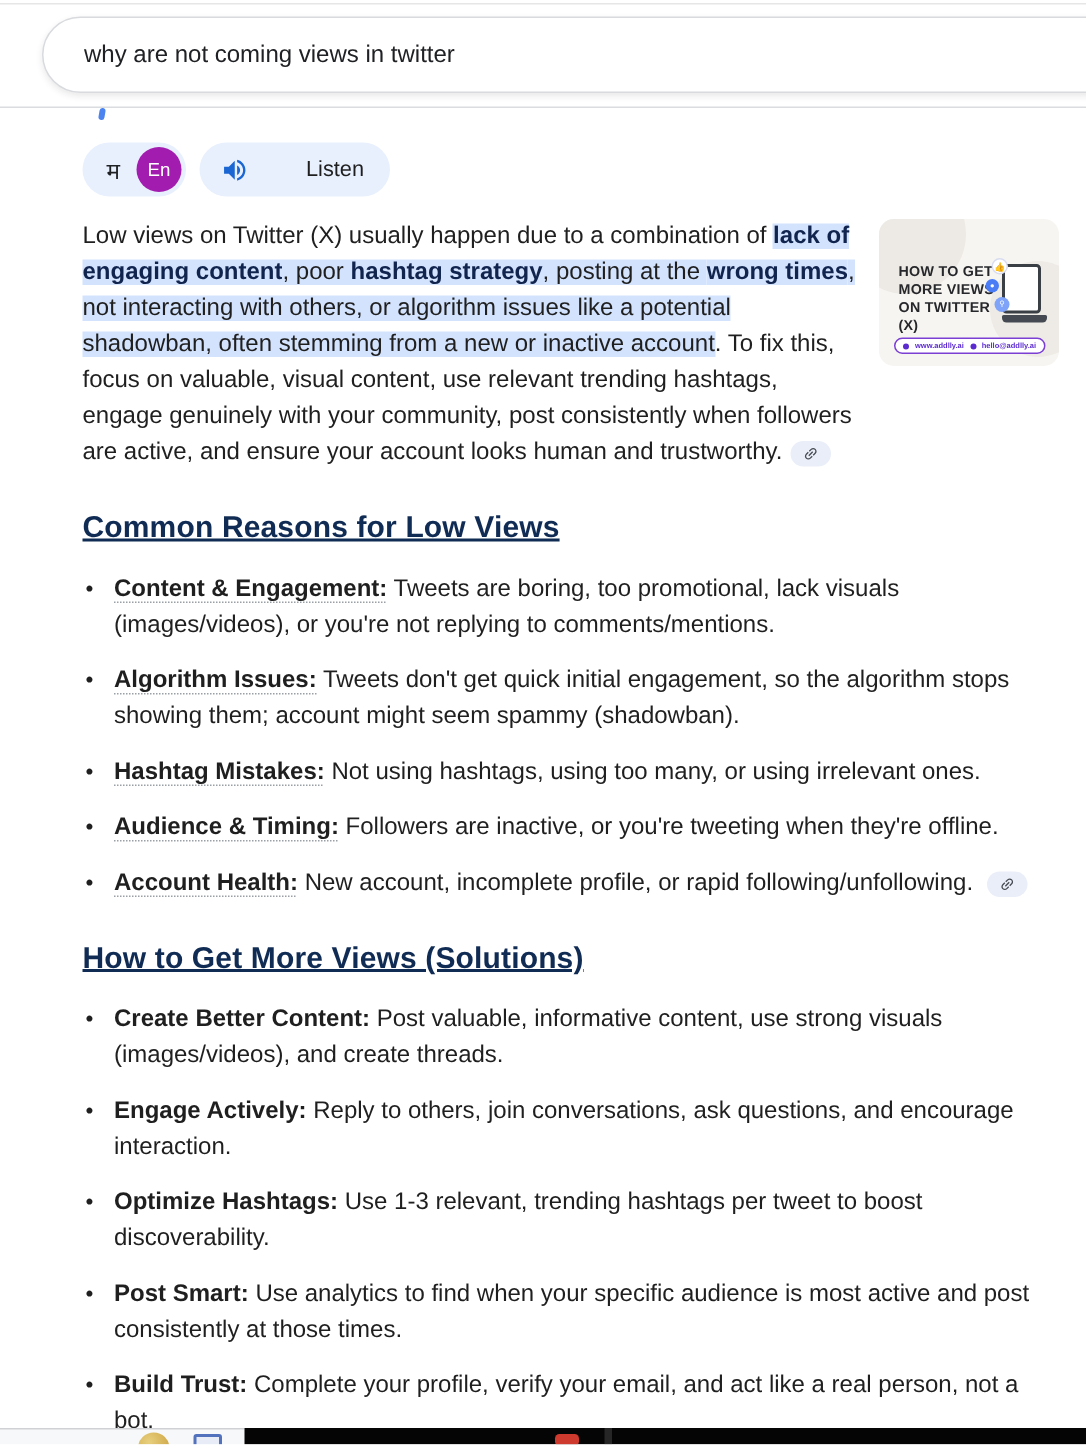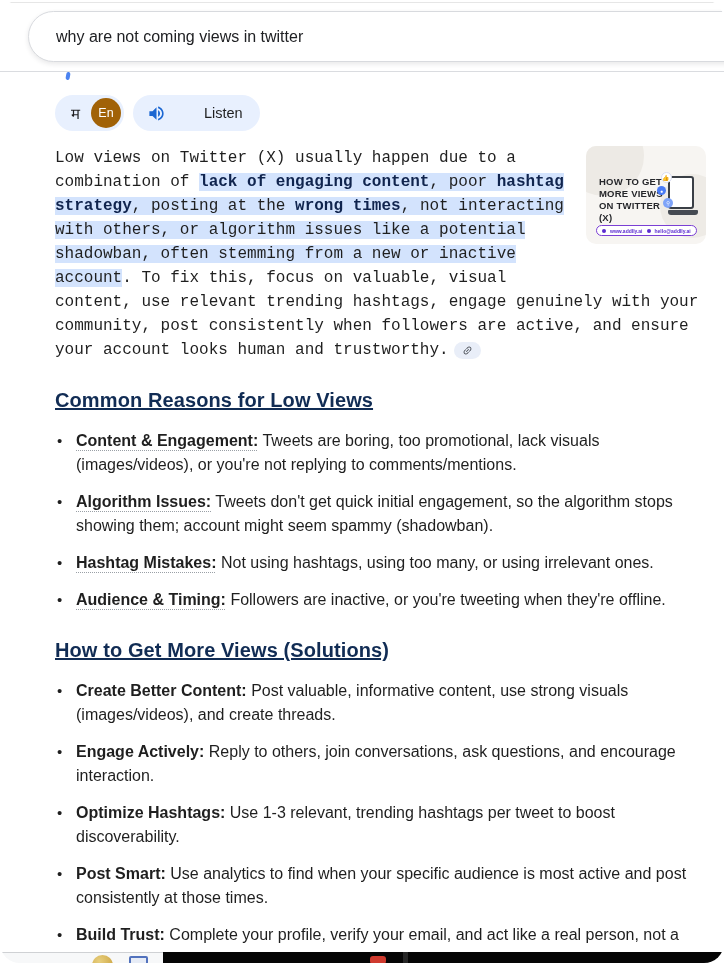--- a/index.html
+++ b/index.html
@@ -1,47 +1,47 @@
 <!DOCTYPE html>
 <html><head>
 <meta charset="utf-8">
 <style>
   * { margin:0; padding:0; box-sizing:border-box; }
   html,body { background:#fff; }
   body { font-family:"Liberation Sans","DejaVu Sans",sans-serif; color:#1f1f1f; }
-  .page { position:relative; width:724px; height:963px; overflow:hidden; background:#fff;border-radius:20px; }
+  .page { position:relative; width:724px; height:963px; overflow:hidden; background:#fff; }
 
   
   .top-hairline { position:absolute; top:2px; left:0; width:724px; height:1px; background:#e6e6e6; }
 
   
   .searchbar { position:absolute; top:11px; left:28px; width:740px; height:51px;
     border:1px solid #d8dade; border-radius:26px; background:#fff;
     box-shadow:0 2px 5px rgba(32,33,36,.10); display:flex; align-items:center; }
   .searchbar .query { padding-left:27px; font-size:16px; color:#202124; white-space:nowrap; }
 
   .divider { position:absolute; top:71px; left:0; width:724px; height:1px; background:#dadce0; }
 
   .blue-tick { position:absolute; top:72px; left:66px; width:4px; height:8px;
     background:#4b83f0; border-radius:2px; transform:rotate(10deg); }
 
   
   .toolbar { position:absolute; top:95px; left:55px; display:flex; gap:9px; }
   .pill { height:36px; border-radius:18px; background:#e8f0fe; display:flex; align-items:center; border:none; }
   .lang-pill { padding:0 3px 0 16px; }
   .lang-src { font-size:15px; color:#202124; margin-right:11px; cursor:pointer; }
-  .lang-en { width:30px; height:30px; border-radius:50%; background:#a16207; color:#fff;
+  .lang-en { width:30px; height:30px; border-radius:50%; background:#a21caf; color:#fff;
     font-size:12.5px; display:flex; align-items:center; justify-content:center; cursor:pointer; }
   .listen-pill { padding:0 17px 0 14px; gap:9px; cursor:pointer; }
   .listen-pill svg { width:19px; height:19px; fill:#1a66d2; }
   .listen-label { font-size:14.5px; color:#1f1f1f;margin-left:29px; }
 
   
   .content { position:absolute; top:146px; left:55px; width:651px; }
-  .para { font-size:16px; line-height:24px; color:#1f1f1f;font-family:Liberation Mono, monospace; }
+  .para { font-size:16px; line-height:24px; color:#1f1f1f; }
   .hl { background:#d3e3fd; }
   .hl.b { font-weight:700; color:#10244e; }
 
   
   .chip { display:inline-flex; align-items:center; justify-content:center; vertical-align:-2px;
     width:27px; height:17px; border-radius:9px; background:#e9eef8; margin-left:5px; cursor:pointer; }
   .chip svg { width:11px; height:11px; fill:#474b52; transform:rotate(-45deg); }
 
   
   .thumb { float:right; width:120px; height:98px; margin:0 0 26px 16px; border-radius:10px;
@@ -135,20 +135,25 @@
             <path d="M3.9 12c0-1.71 1.39-3.1 3.1-3.1h4V7H7c-2.76 0-5 2.24-5 5s2.24 5 5 5h4v-1.9H7c-1.71 0-3.1-1.39-3.1-3.1zM8 13h8v-2H8v2zm9-6h-4v1.9h4c1.71 0 3.1 1.39 3.1 3.1s-1.39 3.1-3.1 3.1h-4V17h4c2.76 0 5-2.24 5-5s-2.24-5-5-5z"></path>
           </svg>
         </span></p>
 
     <h2 class="sec">Common Reasons for Low Views</h2>
     <ul class="items dotted">
       <li><span class="term">Content &amp; Engagement:</span> <span>Tweets are boring, too promotional, lack visuals (images/videos), or you're not replying to comments/mentions.</span></li>
       <li><span class="term">Algorithm Issues:</span> <span>Tweets don't get quick initial engagement, so the algorithm stops showing them; account might seem spammy (shadowban).</span></li>
       <li><span class="term">Hashtag Mistakes:</span> <span>Not using hashtags, using too many, or using irrelevant ones.</span></li>
       <li><span class="term">Audience &amp; Timing:</span> <span>Followers are inactive, or you're tweeting when they're offline.</span></li>
+      <li><span class="term">Account Health:</span> <span>New account, incomplete profile, or rapid following/unfollowing.</span> <span class="chip">
+            <svg viewBox="0 0 24 24">
+              <path d="M3.9 12c0-1.71 1.39-3.1 3.1-3.1h4V7H7c-2.76 0-5 2.24-5 5s2.24 5 5 5h4v-1.9H7c-1.71 0-3.1-1.39-3.1-3.1zM8 13h8v-2H8v2zm9-6h-4v1.9h4c1.71 0 3.1 1.39 3.1 3.1s-1.39 3.1-3.1 3.1h-4V17h4c2.76 0 5-2.24 5-5s-2.24-5-5-5z"></path>
+            </svg>
+          </span></li>
     </ul>
 
     <h2 class="sec">How to Get More Views (Solutions)</h2>
     <ul class="items">
       <li><span class="term">Create Better Content:</span> <span>Post valuable, informative content, use strong visuals (images/videos), and create threads.</span></li>
       <li><span class="term">Engage Actively:</span> <span>Reply to others, join conversations, ask questions, and encourage interaction.</span></li>
       <li><span class="term">Optimize Hashtags:</span> <span>Use 1-3 relevant, trending hashtags per tweet to boost discoverability.</span></li>
       <li><span class="term">Post Smart:</span> <span>Use analytics to find when your specific audience is most active and post consistently at those times.</span></li>
       <li><span class="term">Build Trust:</span> <span>Complete your profile, verify your email, and act like a real person, not a bot.</span></li>
     </ul>

